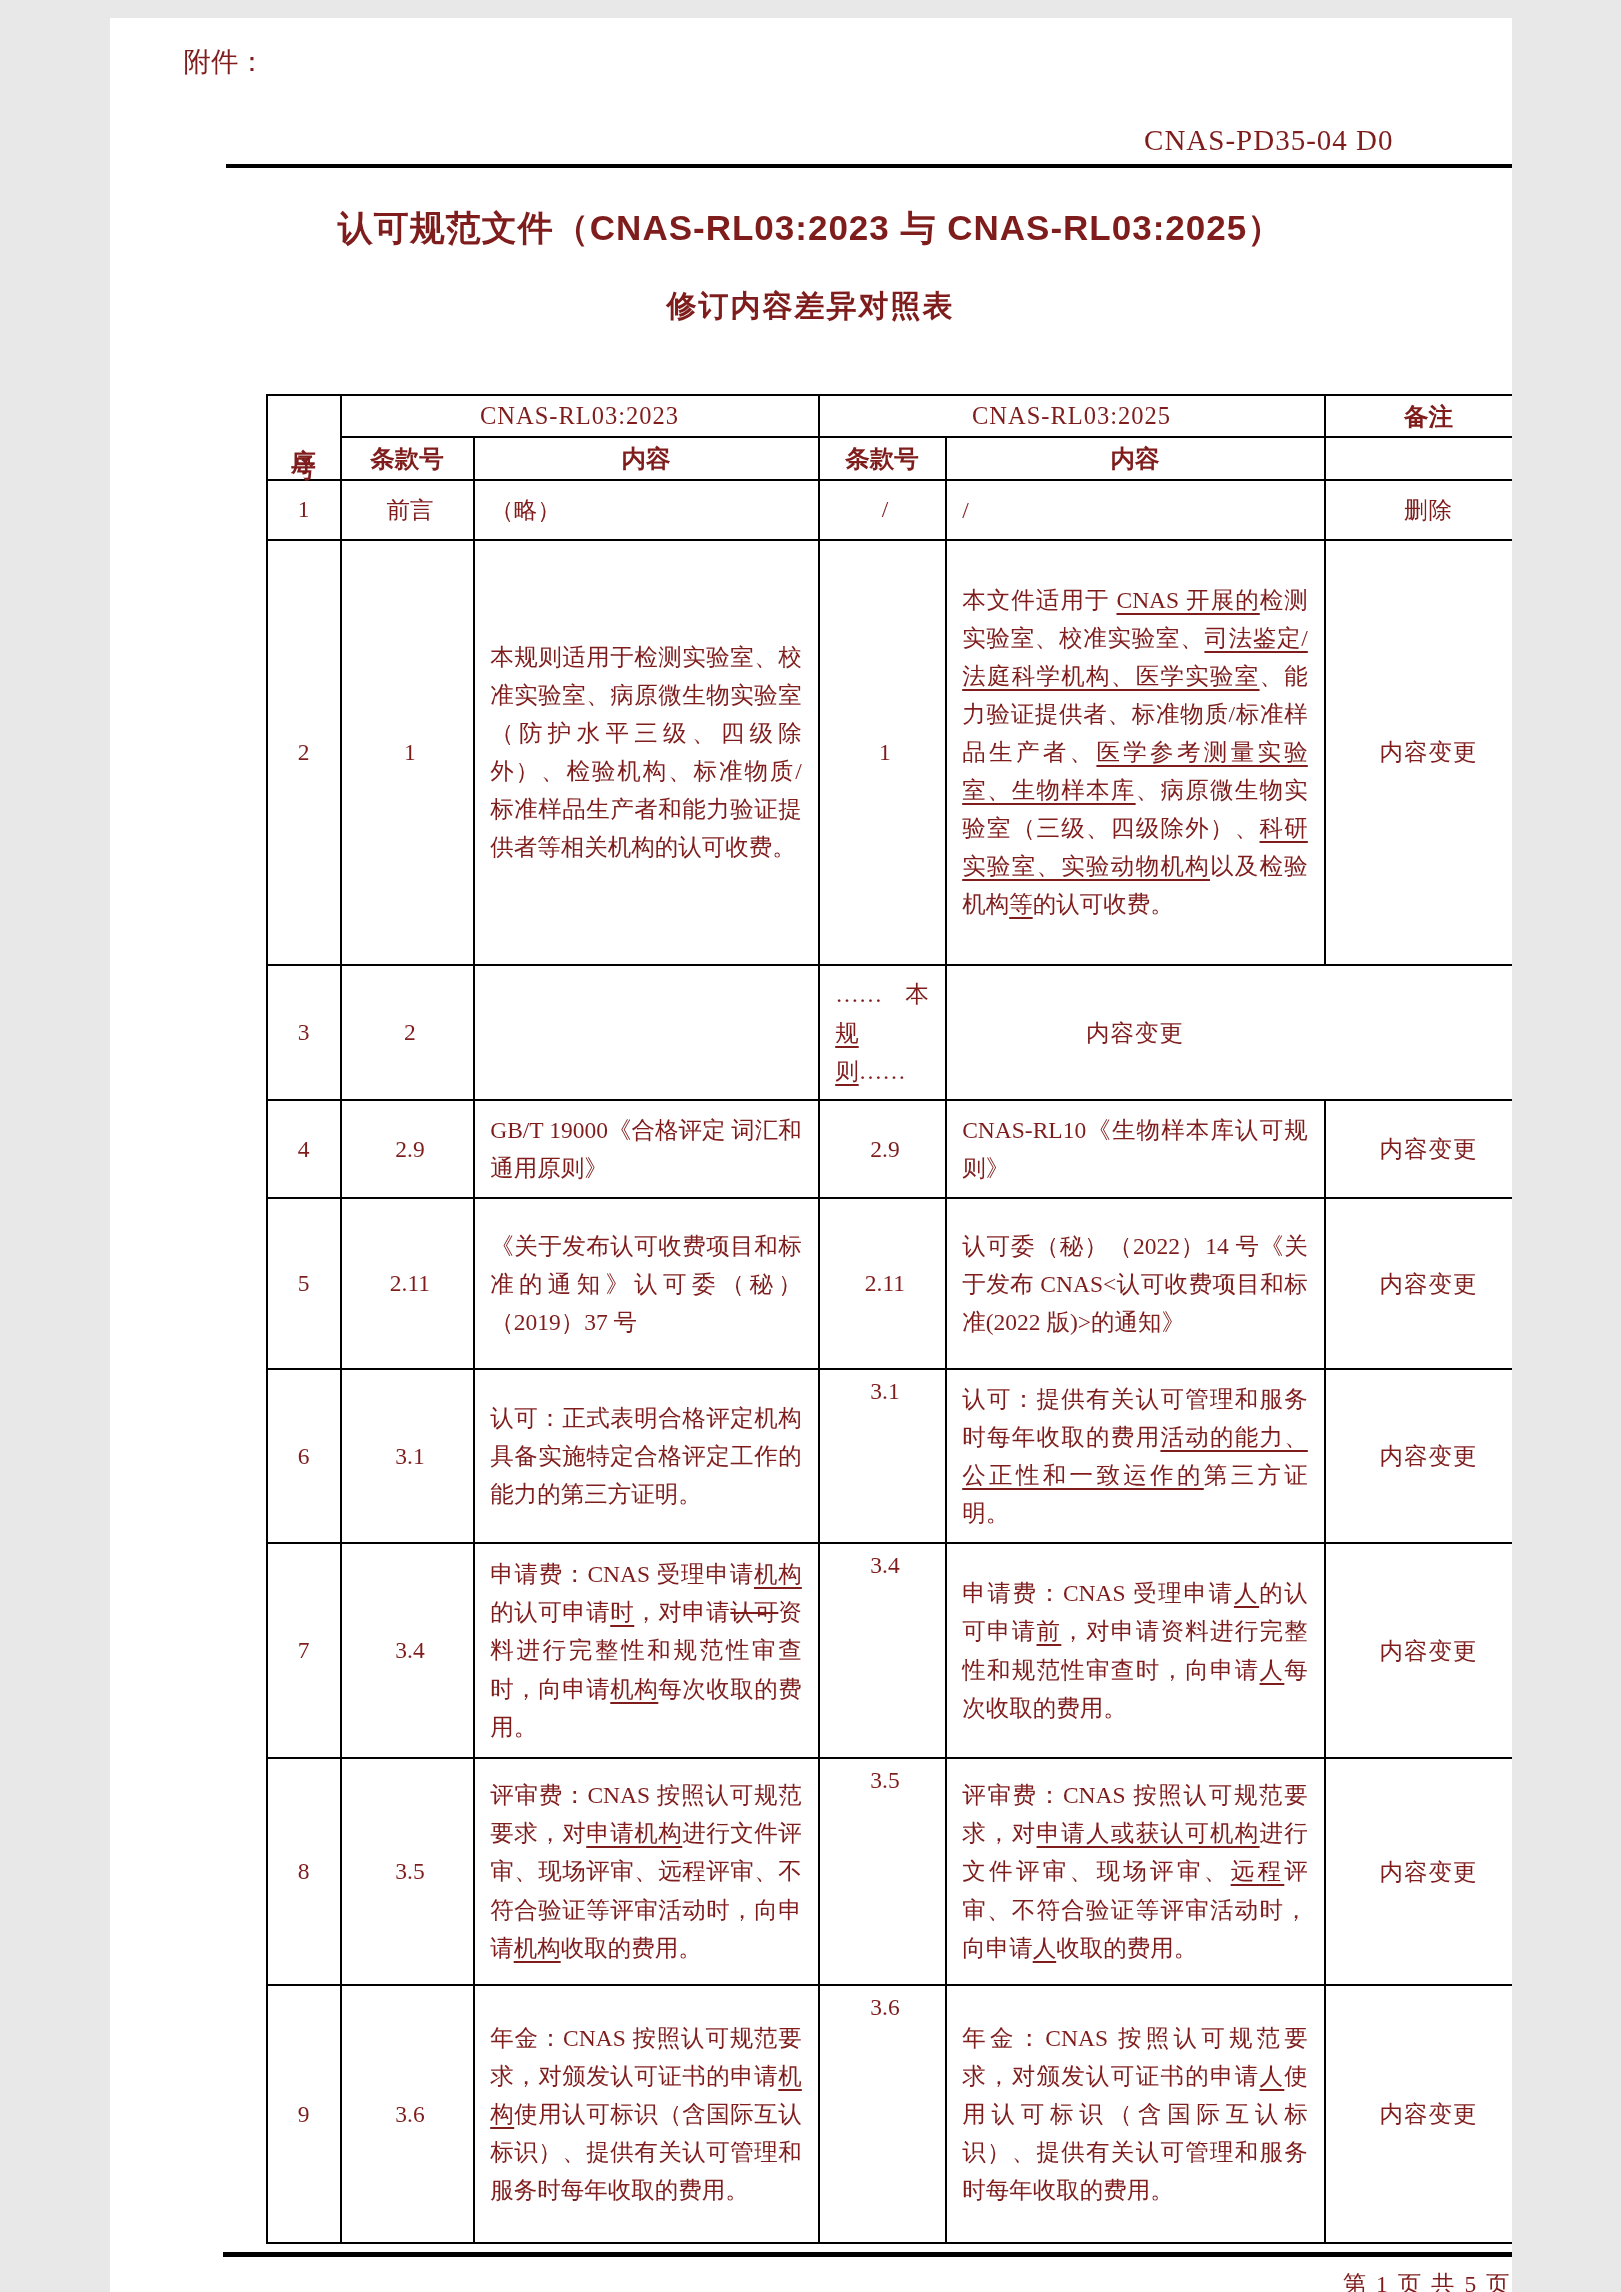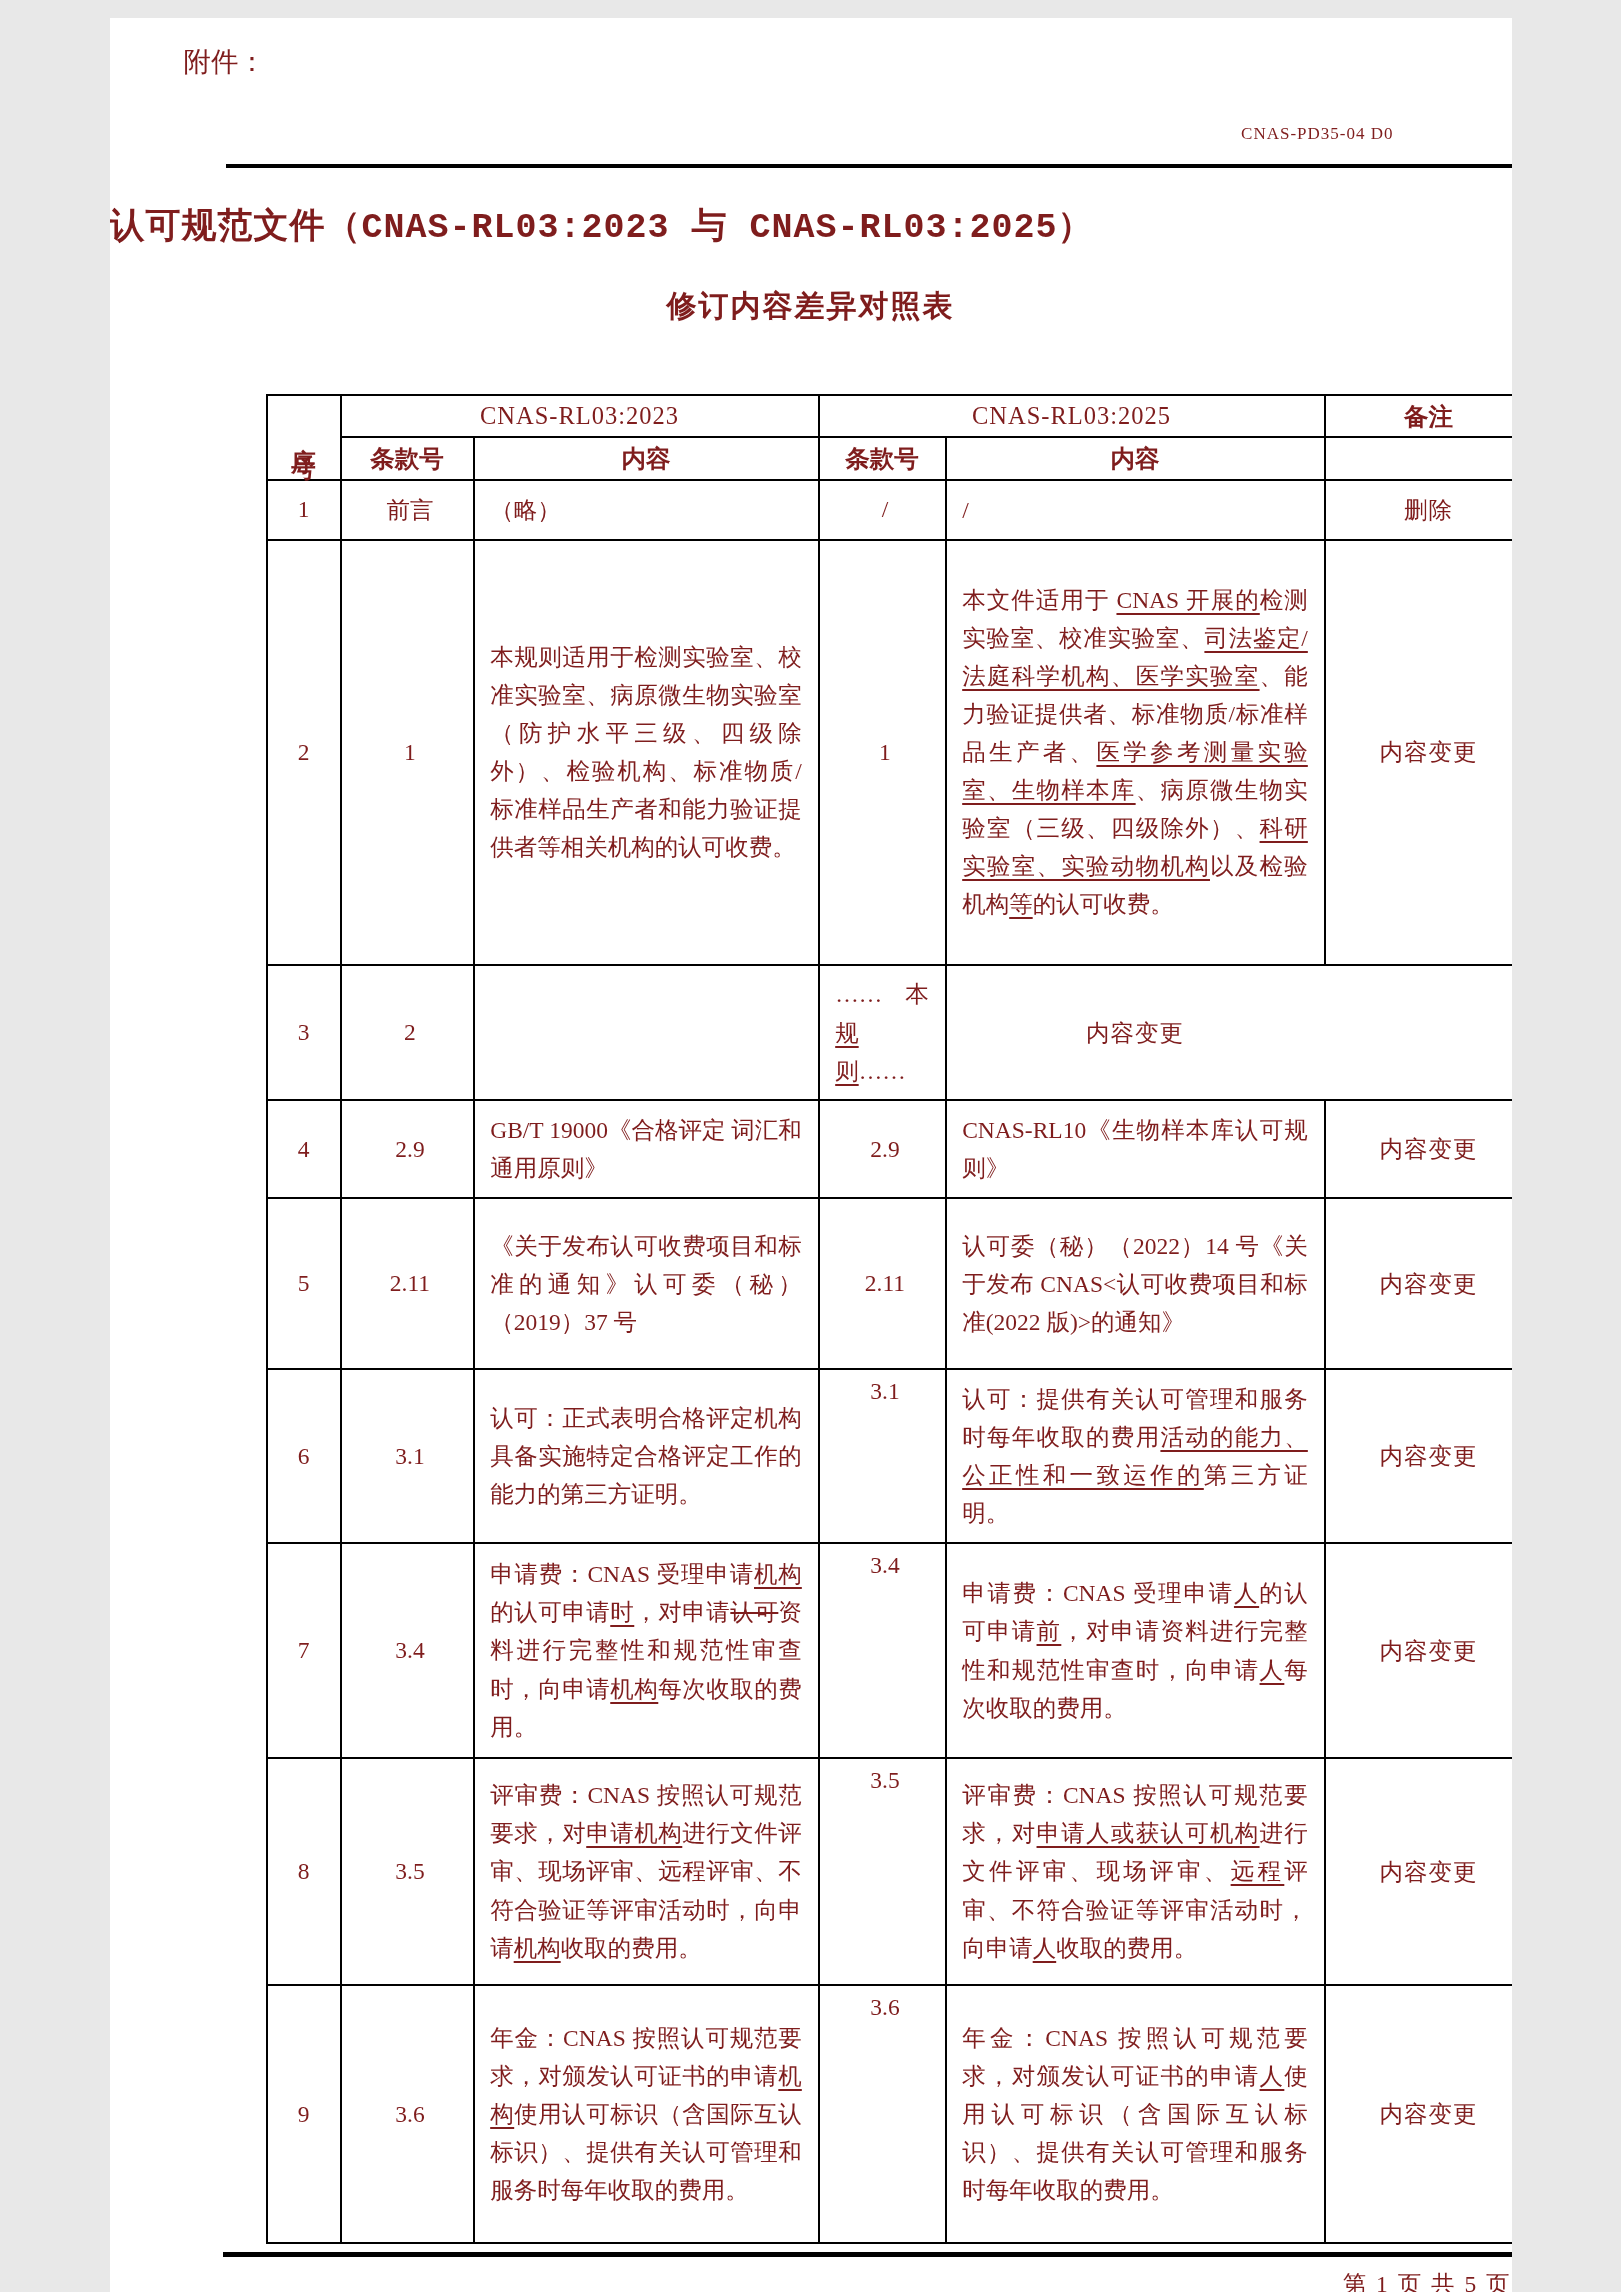--- a/index.html
+++ b/index.html
@@ -3,25 +3,25 @@
 <meta charset="utf-8">
 <style>
   html,body{margin:0;padding:0;background:#e8e8e8;}
   .page{
     position:relative;width:1402px;height:2293px;margin:18px auto;
     background:#ffffff;color:#7f1d1d;
     font-family:"Liberation Serif","DejaVu Serif",serif;
     overflow:hidden;
   }
   .attachment{position:absolute;left:74px;top:25.5px;font-size:27.4px;}
-  .doc-code{position:absolute;top:106px;right:118px;font-size:17px;letter-spacing:1px;}
+  .doc-code{position:absolute;top:106px;right:118px;font-size:29px;letter-spacing:1px;}
   .top-rule{position:absolute;top:146px;left:116px;width:1397px;height:3.9px;background:#000;}
   .title1{
-    margin:0;padding-top:189px;text-align:left;
-    font-family:Liberation Mono, monospace;
+    margin:0;padding-top:189px;text-align:center;
+    font-family:Liberation Sans, sans-serif;
     font-weight:bold;font-size:35px;line-height:1.2;letter-spacing:1px;
   }
   .title2{
     margin:0;padding-top:39px;text-align:center;
     font-family:"Liberation Sans","DejaVu Sans",sans-serif;
     font-weight:bold;font-size:30px;line-height:1.2;letter-spacing:2px;
   }
   .cmp-table{
     box-sizing:border-box;width:1270px;margin:70px 0 0 156px;
     border:2.9px solid #000;font-size:23.5px;

